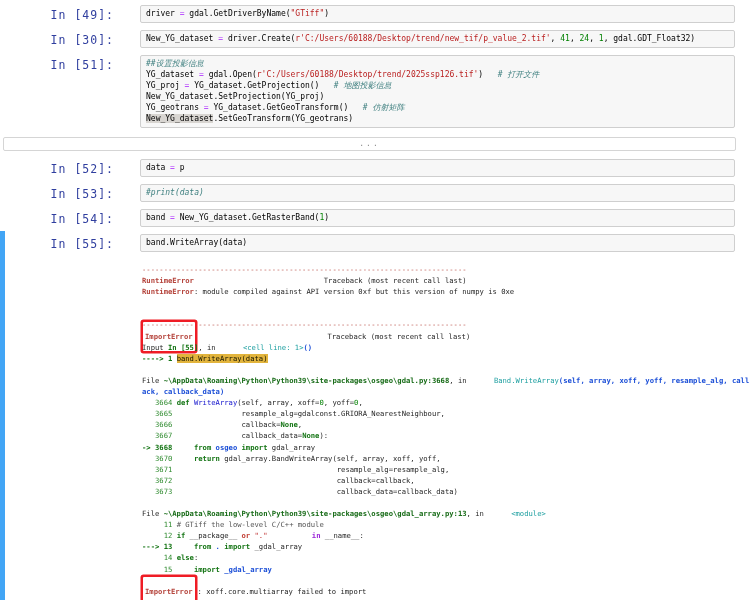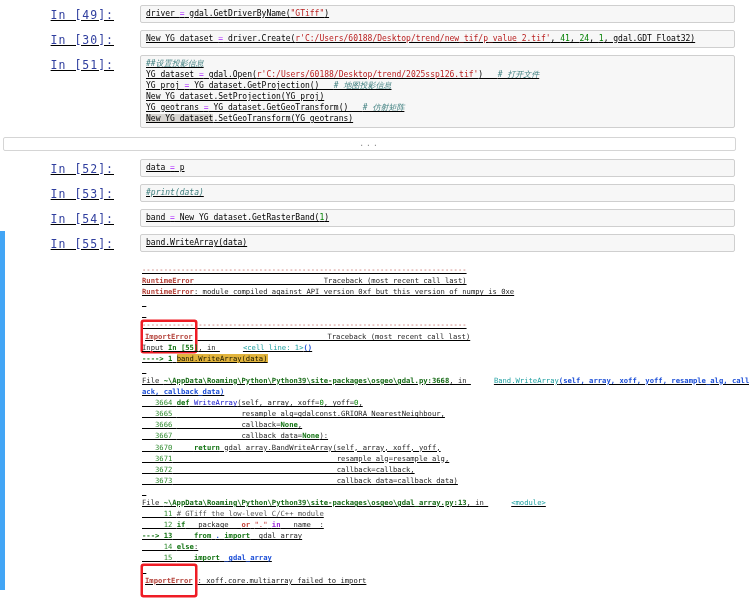--- a/index.html
+++ b/index.html
@@ -3,21 +3,21 @@
 <meta charset="utf-8">
 <style>
   html,body{margin:0;padding:0;}
   body{
     width:749px;height:600px;overflow:hidden;background:#ffffff;
     font-family:"DejaVu Sans Mono","Liberation Mono",monospace;
     position:relative;
   }
   .notebook{padding-top:2px;}
   
-  .cell{border-left:5px solid transparent;padding:3px 0 4px 0;text-decoration:underline;}
+  .cell{border-left:5px solid transparent;padding:3px 0 4px 0;}
   .cell.selected{border-left-color:#42A5F5;}
   .cell-row{display:flex;align-items:flex-start;}
   .prompt{
     width:135px;box-sizing:border-box;flex:0 0 135px;
     text-align:right;padding-right:26px;padding-top:4px;
     color:#303F9F;font-size:11.5px;letter-spacing:1px;line-height:12px;
     white-space:nowrap;
   }
   .input-box{
     flex:1;margin-right:14px;background:#f7f7f7;
@@ -47,21 +47,21 @@
   .sg-hl{background:#d8d5d1;}
   
   .sg-sep{color:#b5443c;}
   .sg-err{color:#b5443c;font-weight:bold;}
   .sg-p{color:#1f1f1f;}
   .sg-g{color:#157515;font-weight:bold;}
   .sg-gn{color:#2f8b2f;}
   .sg-fn{color:#1212cc;}
   .sg-cy{color:#1d9fa0;margin-left:23px;}
   .sg-bl{color:#1c4fd7;font-weight:bold;}
-  .sg-pu{color:#9c27d9;font-weight:bold;}
+  .sg-pu{color:#9c27d9;font-weight:bold;margin-left:40px;}
   .sg-rd{color:#c23f35;font-weight:bold;}
   .sg-cm{color:#555555;}
   .sg-str{color:#BA2121;}
   .sg-path{color:#176b17;font-weight:bold;}
   .sg-yh{background:#e2b43c;color:#151500;}
   .sg-box{
     color:#b5443c;font-weight:bold;
     box-shadow:0 0 0 2.5px #ef1c25;border-radius:1px;
     padding:10px 2px;margin:0 3px 0 1px;
   }
@@ -156,20 +156,21 @@
           <div class="line"><span class="sg-box">ImportError</span><span class="sg-p">                              Traceback (most recent call last)</span></div>
           <div class="line"><span class="sg-p">Input </span><span class="sg-g">In [55]</span><span class="sg-p">, in </span><span class="sg-cy">&lt;cell line: 1&gt;</span><span class="sg-bl">()</span></div>
           <div class="line"><span class="sg-g">----&gt; 1</span><span class="sg-p"> </span><span class="sg-yh">band.WriteArray(data)</span></div>
           <div class="line">&nbsp;</div>
           <div class="line"><span class="sg-p">File </span><span class="sg-path">~\AppData\Roaming\Python\Python39\site-packages\osgeo\gdal.py:3668</span><span class="sg-p">, in </span><span class="sg-cy">Band.WriteArray</span><span class="sg-bl">(self, array, xoff, yoff, resample_alg, callb</span></div>
           <div class="line"><span class="sg-bl">ack, callback_data)</span></div>
           <div class="line"><span class="sg-gn">   3664 </span><span class="sg-g">def</span><span class="sg-fn"> WriteArray</span><span class="sg-p">(self, array, xoff=</span><span class="sg-n">0</span><span class="sg-p">, yoff=</span><span class="sg-n">0</span><span class="sg-p">,</span></div>
           <div class="line"><span class="sg-gn">   3665 </span><span class="sg-p">               resample_alg=gdalconst.GRIORA_NearestNeighbour,</span></div>
           <div class="line"><span class="sg-gn">   3666 </span><span class="sg-p">               callback=</span><span class="sg-g">None</span><span class="sg-p">,</span></div>
           <div class="line"><span class="sg-gn">   3667 </span><span class="sg-p">               callback_data=</span><span class="sg-g">None</span><span class="sg-p">):</span></div>
+          <div class="line"><span class="sg-g">-&gt; 3668</span><span class="sg-p">     </span><span class="sg-g">from</span><span class="sg-p"> </span><span class="sg-bl">osgeo</span><span class="sg-p"> </span><span class="sg-g">import</span><span class="sg-p"> gdal_array</span></div>
           <div class="line"><span class="sg-gn">   3670</span><span class="sg-p">     </span><span class="sg-g">return</span><span class="sg-p"> gdal_array.BandWriteArray(self, array, xoff, yoff,</span></div>
           <div class="line"><span class="sg-gn">   3671</span><span class="sg-p">                                      resample_alg=resample_alg,</span></div>
           <div class="line"><span class="sg-gn">   3672</span><span class="sg-p">                                      callback=callback,</span></div>
           <div class="line"><span class="sg-gn">   3673</span><span class="sg-p">                                      callback_data=callback_data)</span></div>
           <div class="line">&nbsp;</div>
           <div class="line"><span class="sg-p">File </span><span class="sg-path">~\AppData\Roaming\Python\Python39\site-packages\osgeo\gdal_array.py:13</span><span class="sg-p">, in </span><span class="sg-cy">&lt;module&gt;</span></div>
           <div class="line"><span class="sg-gn">     11 </span><span class="sg-cm"># GTiff the low-level C/C++ module</span></div>
           <div class="line"><span class="sg-gn">     12 </span><span class="sg-g">if</span><span class="sg-p"> __package__ </span><span class="sg-rd">or</span><span class="sg-p"> </span><span class="sg-str">"."</span><span class="sg-p"> </span><span class="sg-pu">in</span><span class="sg-p"> __name__:</span></div>
           <div class="line"><span class="sg-g">---&gt; 13</span><span class="sg-p">     </span><span class="sg-g">from</span><span class="sg-p"> </span><span class="sg-bl">.</span><span class="sg-p"> </span><span class="sg-g">import</span><span class="sg-p"> _gdal_array</span></div>
           <div class="line"><span class="sg-gn">     14 </span><span class="sg-g">else</span><span class="sg-p">:</span></div>

